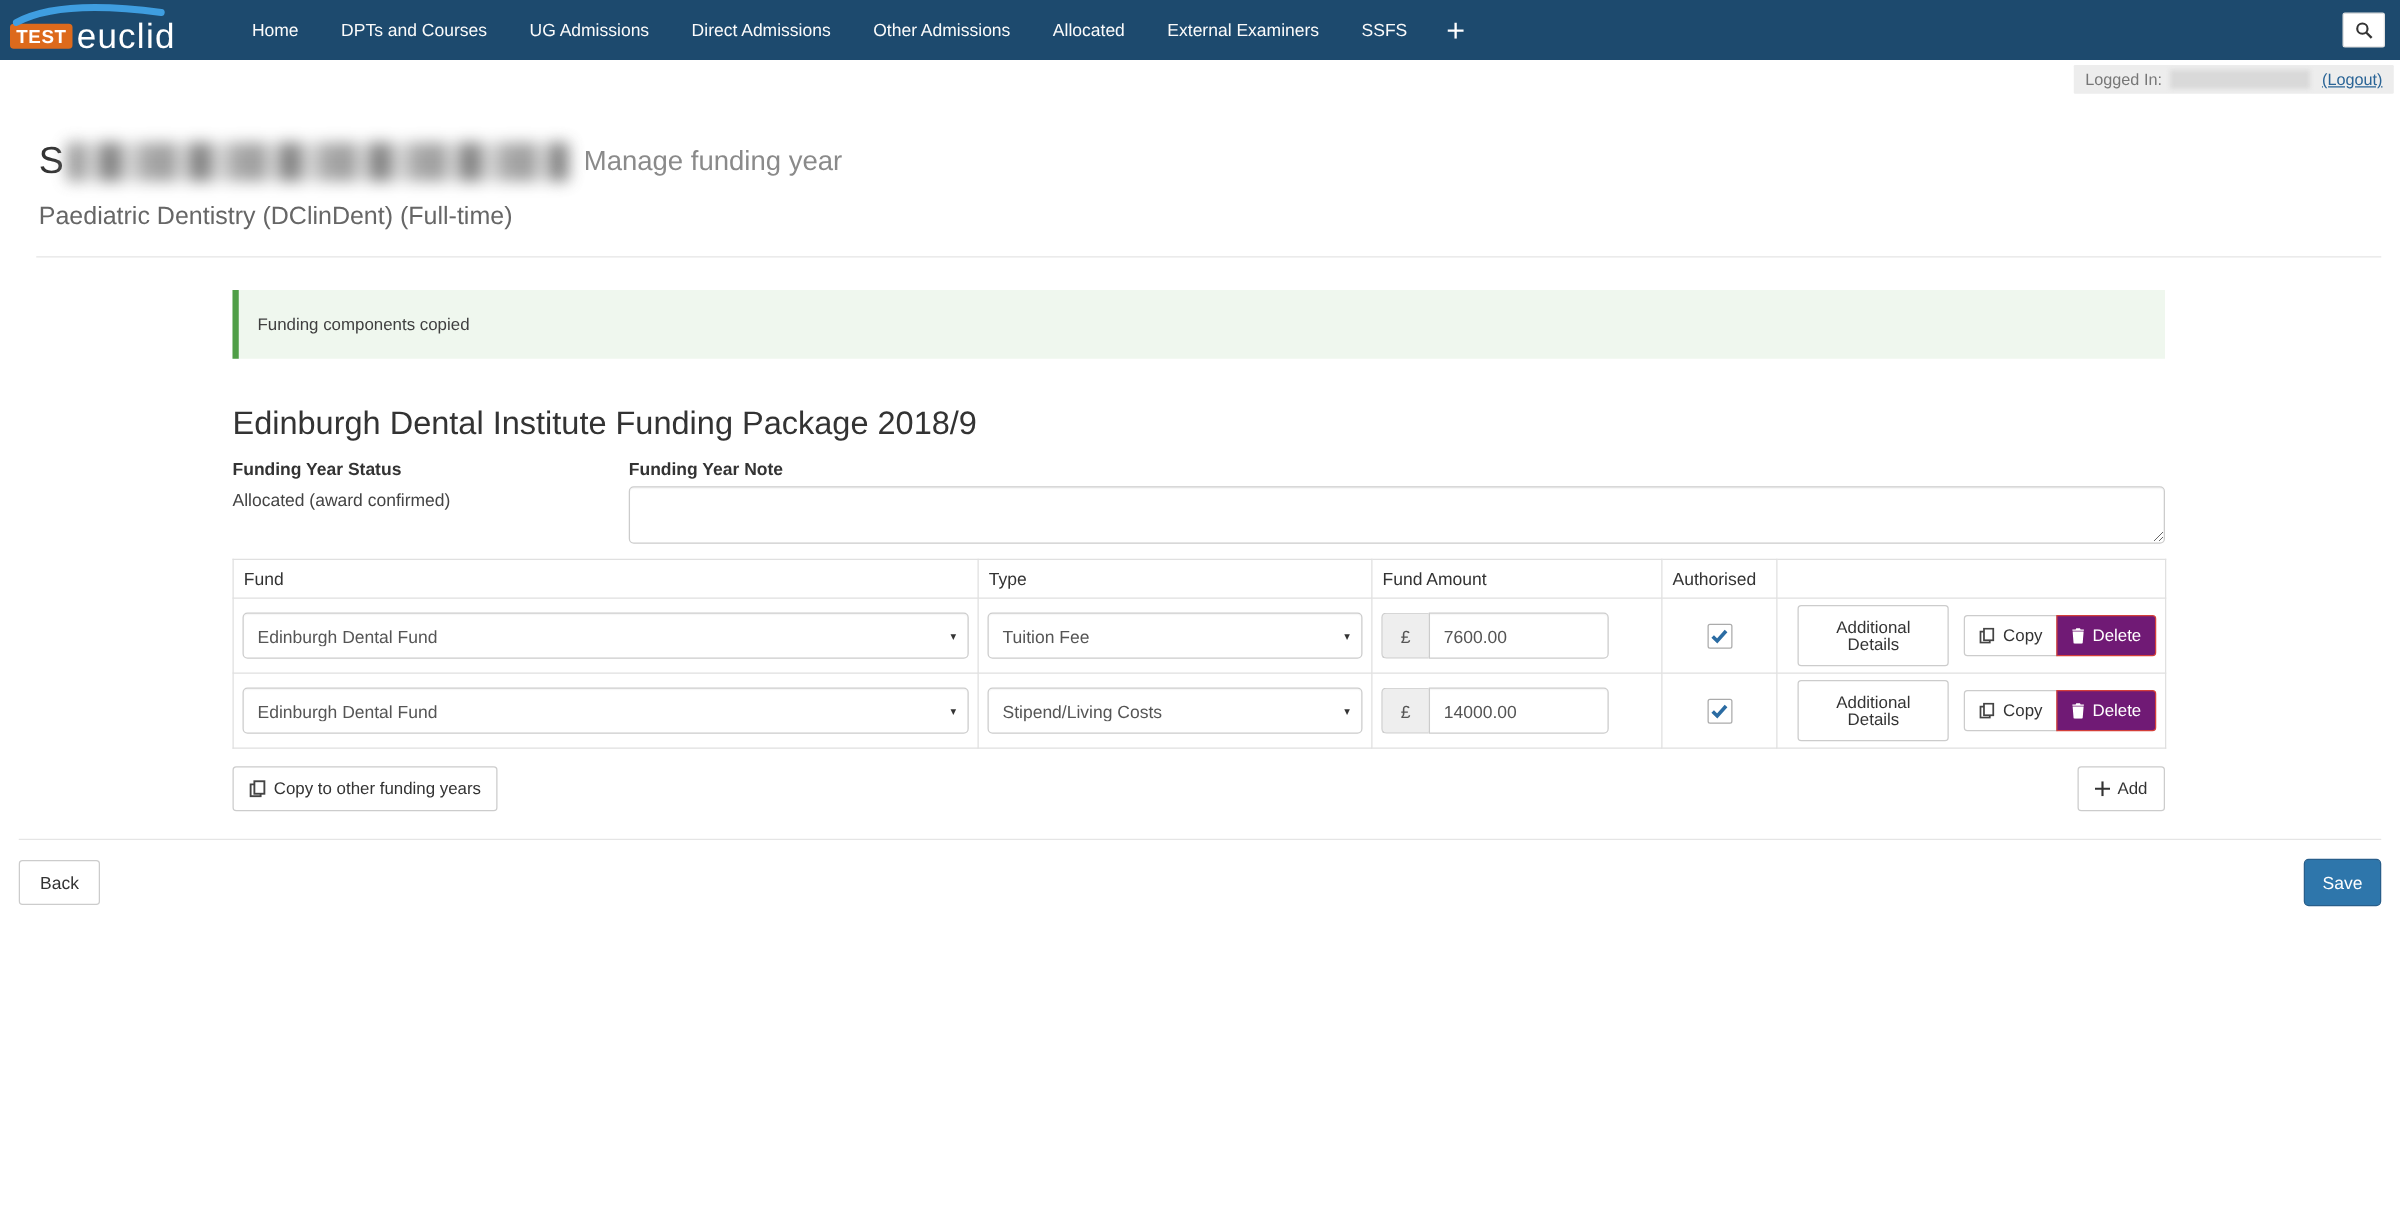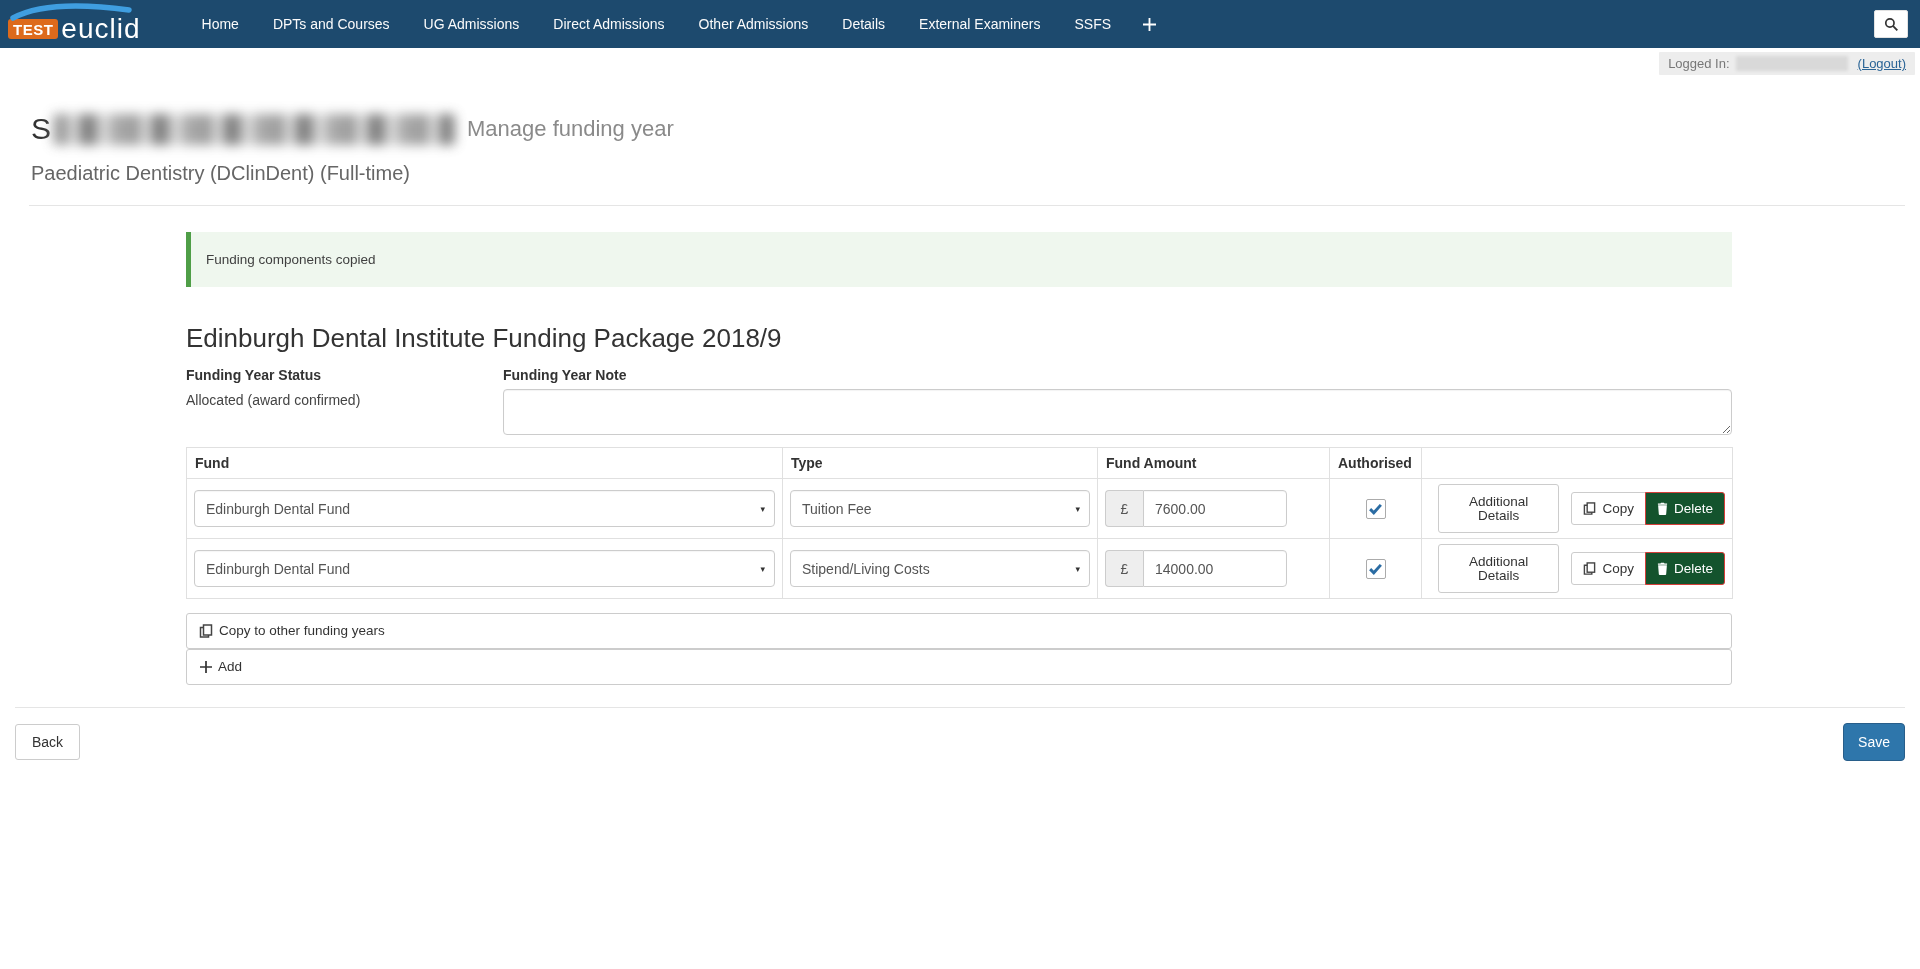--- a/index.html
+++ b/index.html
@@ -40,44 +40,44 @@
   .fields-row { display:flex; margin-top:13px; }
   .status-col { width:317px; }
   .note-col { flex:1; }
   .field-label { font-size:14px; font-weight:bold; color:#333; }
   .status-value { margin-top:9px; font-size:14px; color:#444; }
   .note-textarea { display:block; margin-top:6px; width:100%; height:46px; border:1px solid #ccc; border-radius:4px; padding:6px 10px; font-family:"Liberation Sans",sans-serif; font-size:14px; color:#555; resize:vertical; box-shadow:inset 0 1px 1px rgba(0,0,0,.05); }
 
   
   table.fund-table { margin-top:12px; width:100%; border-collapse:collapse; table-layout:fixed; }
   .fund-table th, .fund-table td { border:1px solid #e0e0e0; }
-  .fund-table th { text-align:left; font-size:14px; color:#333; padding:7px 8px; font-weight:bold; }
+  .fund-table th { text-align:left; font-size:14px; color:#333; padding:7px 8px; font-weight:normal; }
   .fund-table td { padding:5px 7px; height:48px; vertical-align:middle; background:#fff; }
   .col-fund { width:596px; } .col-type { width:315px; } .col-amount { width:232px; } .col-auth { width:92px; } .col-actions { width:311px; }
 
   .select-box { position:relative; height:37px; border:1px solid #ccc; border-radius:4px; background:#fff; display:flex; align-items:center; padding:0 24px 0 11px; cursor:pointer; box-shadow:inset 0 1px 1px rgba(0,0,0,.04); }
   .select-box .sel-label { font-size:14px; color:#555; overflow:hidden; white-space:nowrap; }
   .select-box .caret { position:absolute; right:9px; top:50%; transform:translateY(-50%); font-size:9px; color:#333; }
 
   .input-group { display:flex; width:218px; height:37px; }
   .addon { width:38px; background:#eee; border:1px solid #ccc; border-right:none; border-radius:4px 0 0 4px; display:flex; align-items:center; justify-content:center; font-size:14px; color:#555; }
   .amount-input { width:144px; height:37px; border:1px solid #ccc; border-radius:0 4px 4px 0; padding:0 11px; font-size:14px; color:#555; font-family:"Liberation Sans",sans-serif; box-shadow:inset 0 1px 1px rgba(0,0,0,.04); }
 
   .cell-center { text-align:center; }
   .checkbox { display:inline-flex; width:20px; height:20px; border:1px solid #ababab; border-radius:2px; background:#fff; align-items:center; justify-content:center; cursor:pointer; vertical-align:middle; }
 
   .actions-cell { padding-left:16px !important; }
   .actions-wrap { display:flex; align-items:center; }
   .btn { font-family:"Liberation Sans",sans-serif; cursor:pointer; border-radius:3px; border:1px solid #ccc; background:#fff; color:#333; font-size:13.5px; padding:8px 12px; line-height:1; display:inline-flex; align-items:center; gap:6px; }
   .btn-additional { padding:10px 28px; }
   .btn-group { display:inline-flex; margin-left:12px; }
   .btn-copy { border-radius:3px 0 0 3px; padding:9px 11px; }
-  .btn-delete { border-radius:0 3px 3px 0; background:#14532d; border-color:#d43f3a; color:#fff; padding:9px 11px; margin-left:-1px;align-items:flex-end; }
-
-  .table-footer { display:flex; justify-content:space-between; margin-top:14px;flex-direction:column; }
+  .btn-delete { border-radius:0 3px 3px 0; background:#701a75; border-color:#d43f3a; color:#fff; padding:9px 11px; margin-left:-1px;align-items:flex-end; }
+
+  .table-footer { display:flex; justify-content:space-between; margin-top:14px; }
   .btn-copy-years { padding:10px 12px; }
   .btn-add { padding:10px 13px; }
 
   
   .footer-row { display:flex; justify-content:space-between; align-items:center; margin-top:15px; padding-right:0; }
   .btn-back { padding:10px 16px; font-size:14px; }
   .btn-save { background:#2e76ab; border:1px solid #285e8a; color:#fff; font-size:14px; padding:10px 14px; border-radius:4px; cursor:pointer; font-family:"Liberation Sans",sans-serif; }
 
   .icon { display:inline-flex; align-items:center; }
 </style>
@@ -91,21 +91,21 @@
     </svg>
     <span class="logo-test">TEST</span>
     <span class="logo-brand">euclid</span>
   </div>
   <div class="nav-items">
     <a class="nav-item">Home</a>
     <a class="nav-item">DPTs and Courses</a>
     <a class="nav-item">UG Admissions</a>
     <a class="nav-item">Direct Admissions</a>
     <a class="nav-item">Other Admissions</a>
-    <a class="nav-item">Details</a>
+    <a class="nav-item">Allocated</a>
     <a class="nav-item">External Examiners</a>
     <a class="nav-item">SSFS</a>
     <span class="nav-plus">
       <svg width="13" height="13" viewBox="0 0 14 14">
           <path d="M6 0h2v6h6v2H8v6H6V8H0V6h6z" fill="#fff"></path>
         </svg>
     </span>
   </div>
   <div class="search-btn">
     <span class="icon">

